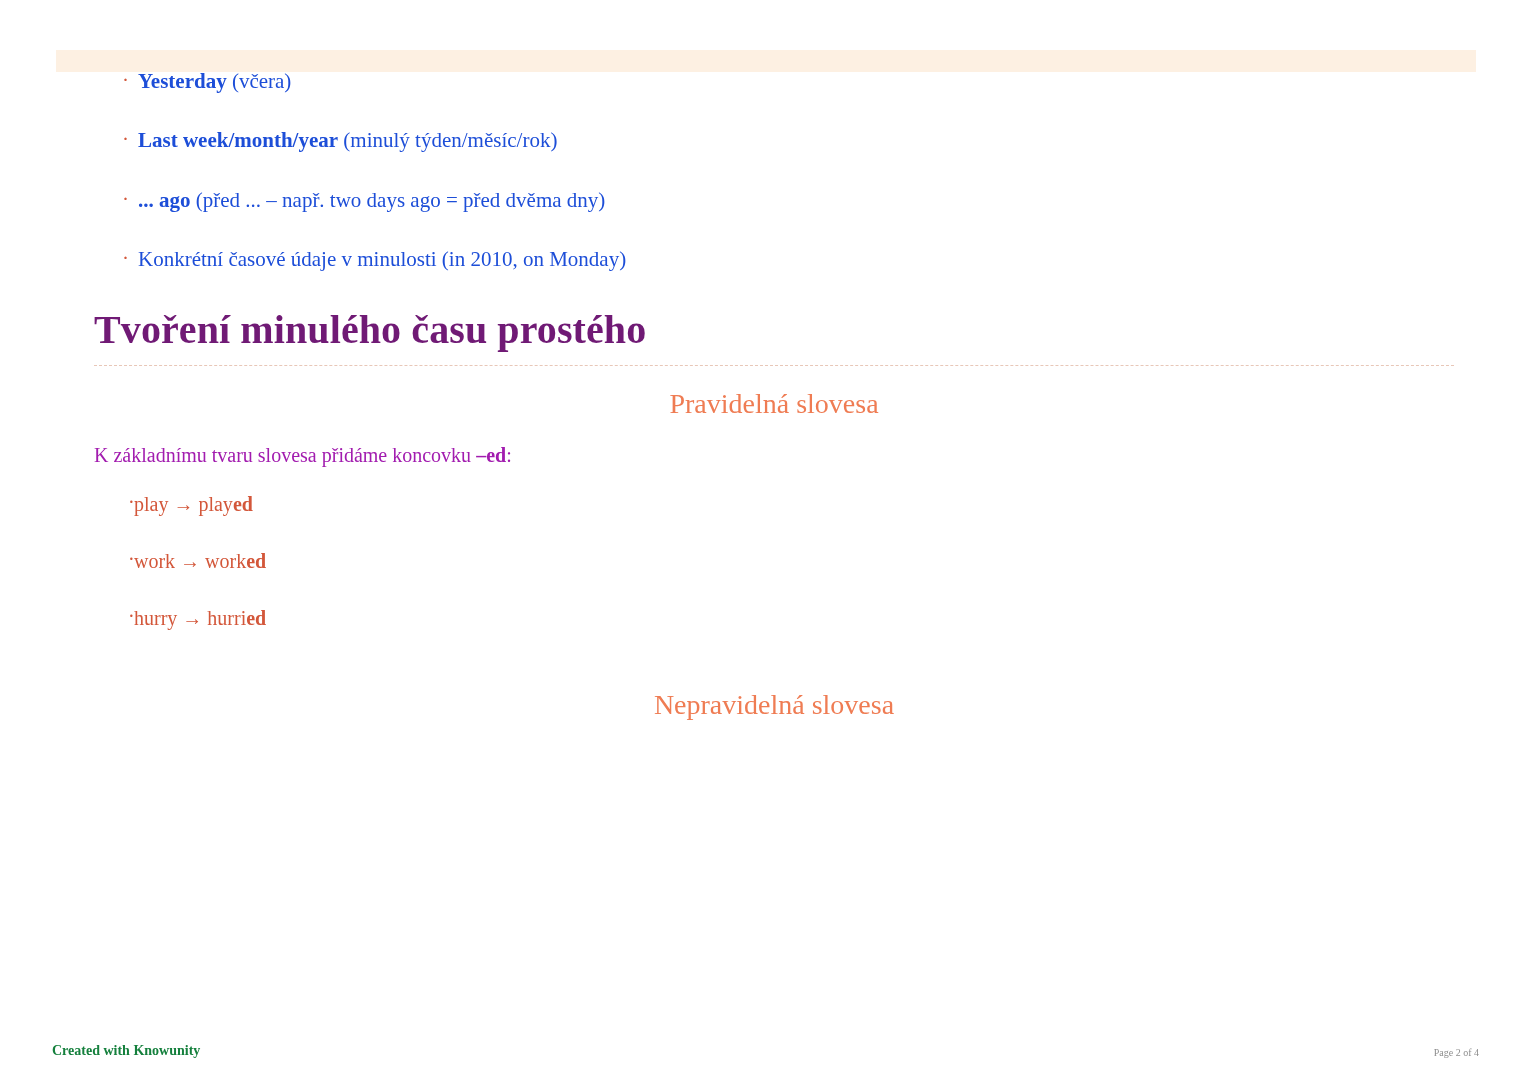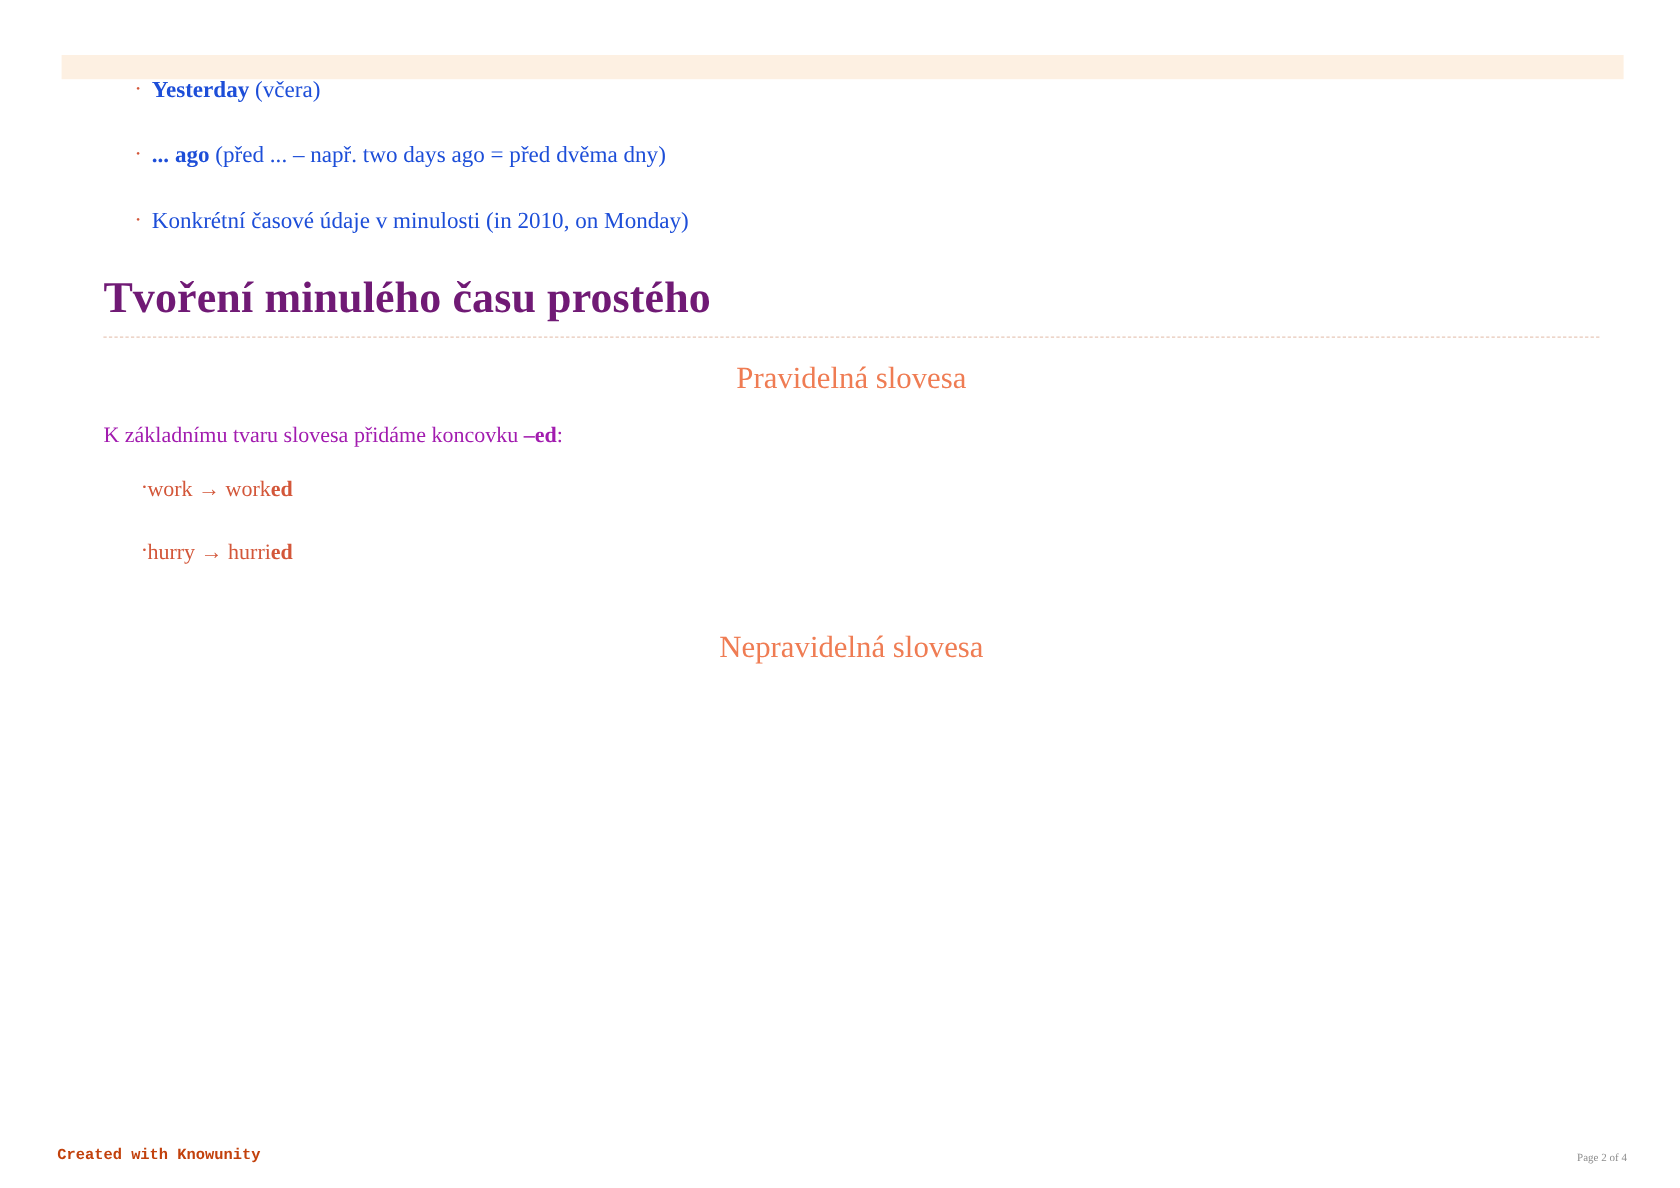--- a/index.html
+++ b/index.html
@@ -109,22 +109,22 @@
     left: 34px;
     top: -2px;
     font-size: 20px;
   }
   .footer-left {
     position: absolute;
     left: 52px;
     bottom: 21px;
     font-size: 14px;
     font-weight: bold;
-    color: #c2410c;
-    font-family: Liberation Mono, monospace;
+    color: #15803d;
+    font-family: Liberation Serif, serif;
   }
   .footer-right {
     position: absolute;
     right: 48px;
     bottom: 22px;
     font-size: 10px;
     color: #8d8d8d;
     font-family: "Liberation Serif", serif;
   }
   .spacer-after-bullets { height: 6px; }
@@ -136,37 +136,43 @@
 
   <div class="top-band"></div>
 
   <div class="content">
 
     <ul class="bullets">
       <li>
         <span class="txt"><b>Yesterday</b><span> (včera)</span></span>
       </li>
       <li>
+        <span class="txt"><b>Last week/month/year</b><span> (minulý týden/měsíc/rok)</span></span>
+      </li>
+      <li>
         <span class="txt"><b>... ago</b><span> (před ... – např. two days ago = před dvěma dny)</span></span>
       </li>
       <li>
         <span class="txt"><b></b><span>Konkrétní časové údaje v minulosti (in 2010, on Monday)</span></span>
       </li>
     </ul>
 
     <h1 class="section-title">Tvoření minulého času prostého</h1>
     <div class="divider"></div>
 
     <h2 class="sub-title">Pravidelná slovesa</h2>
 
     <p class="para">
       <span>K základnímu tvaru slovesa přidáme koncovku </span><b>–ed</b><span>:</span>
     </p>
 
     <ul class="sub-bullets">
+      <li>
+        <span>play → play</span><b>ed</b>
+      </li>
       <li>
         <span>work → work</span><b>ed</b>
       </li>
       <li>
         <span>hurry → hurri</span><b>ed</b>
       </li>
     </ul>
 
     <div class="spacer-after-bullets"></div>
 

